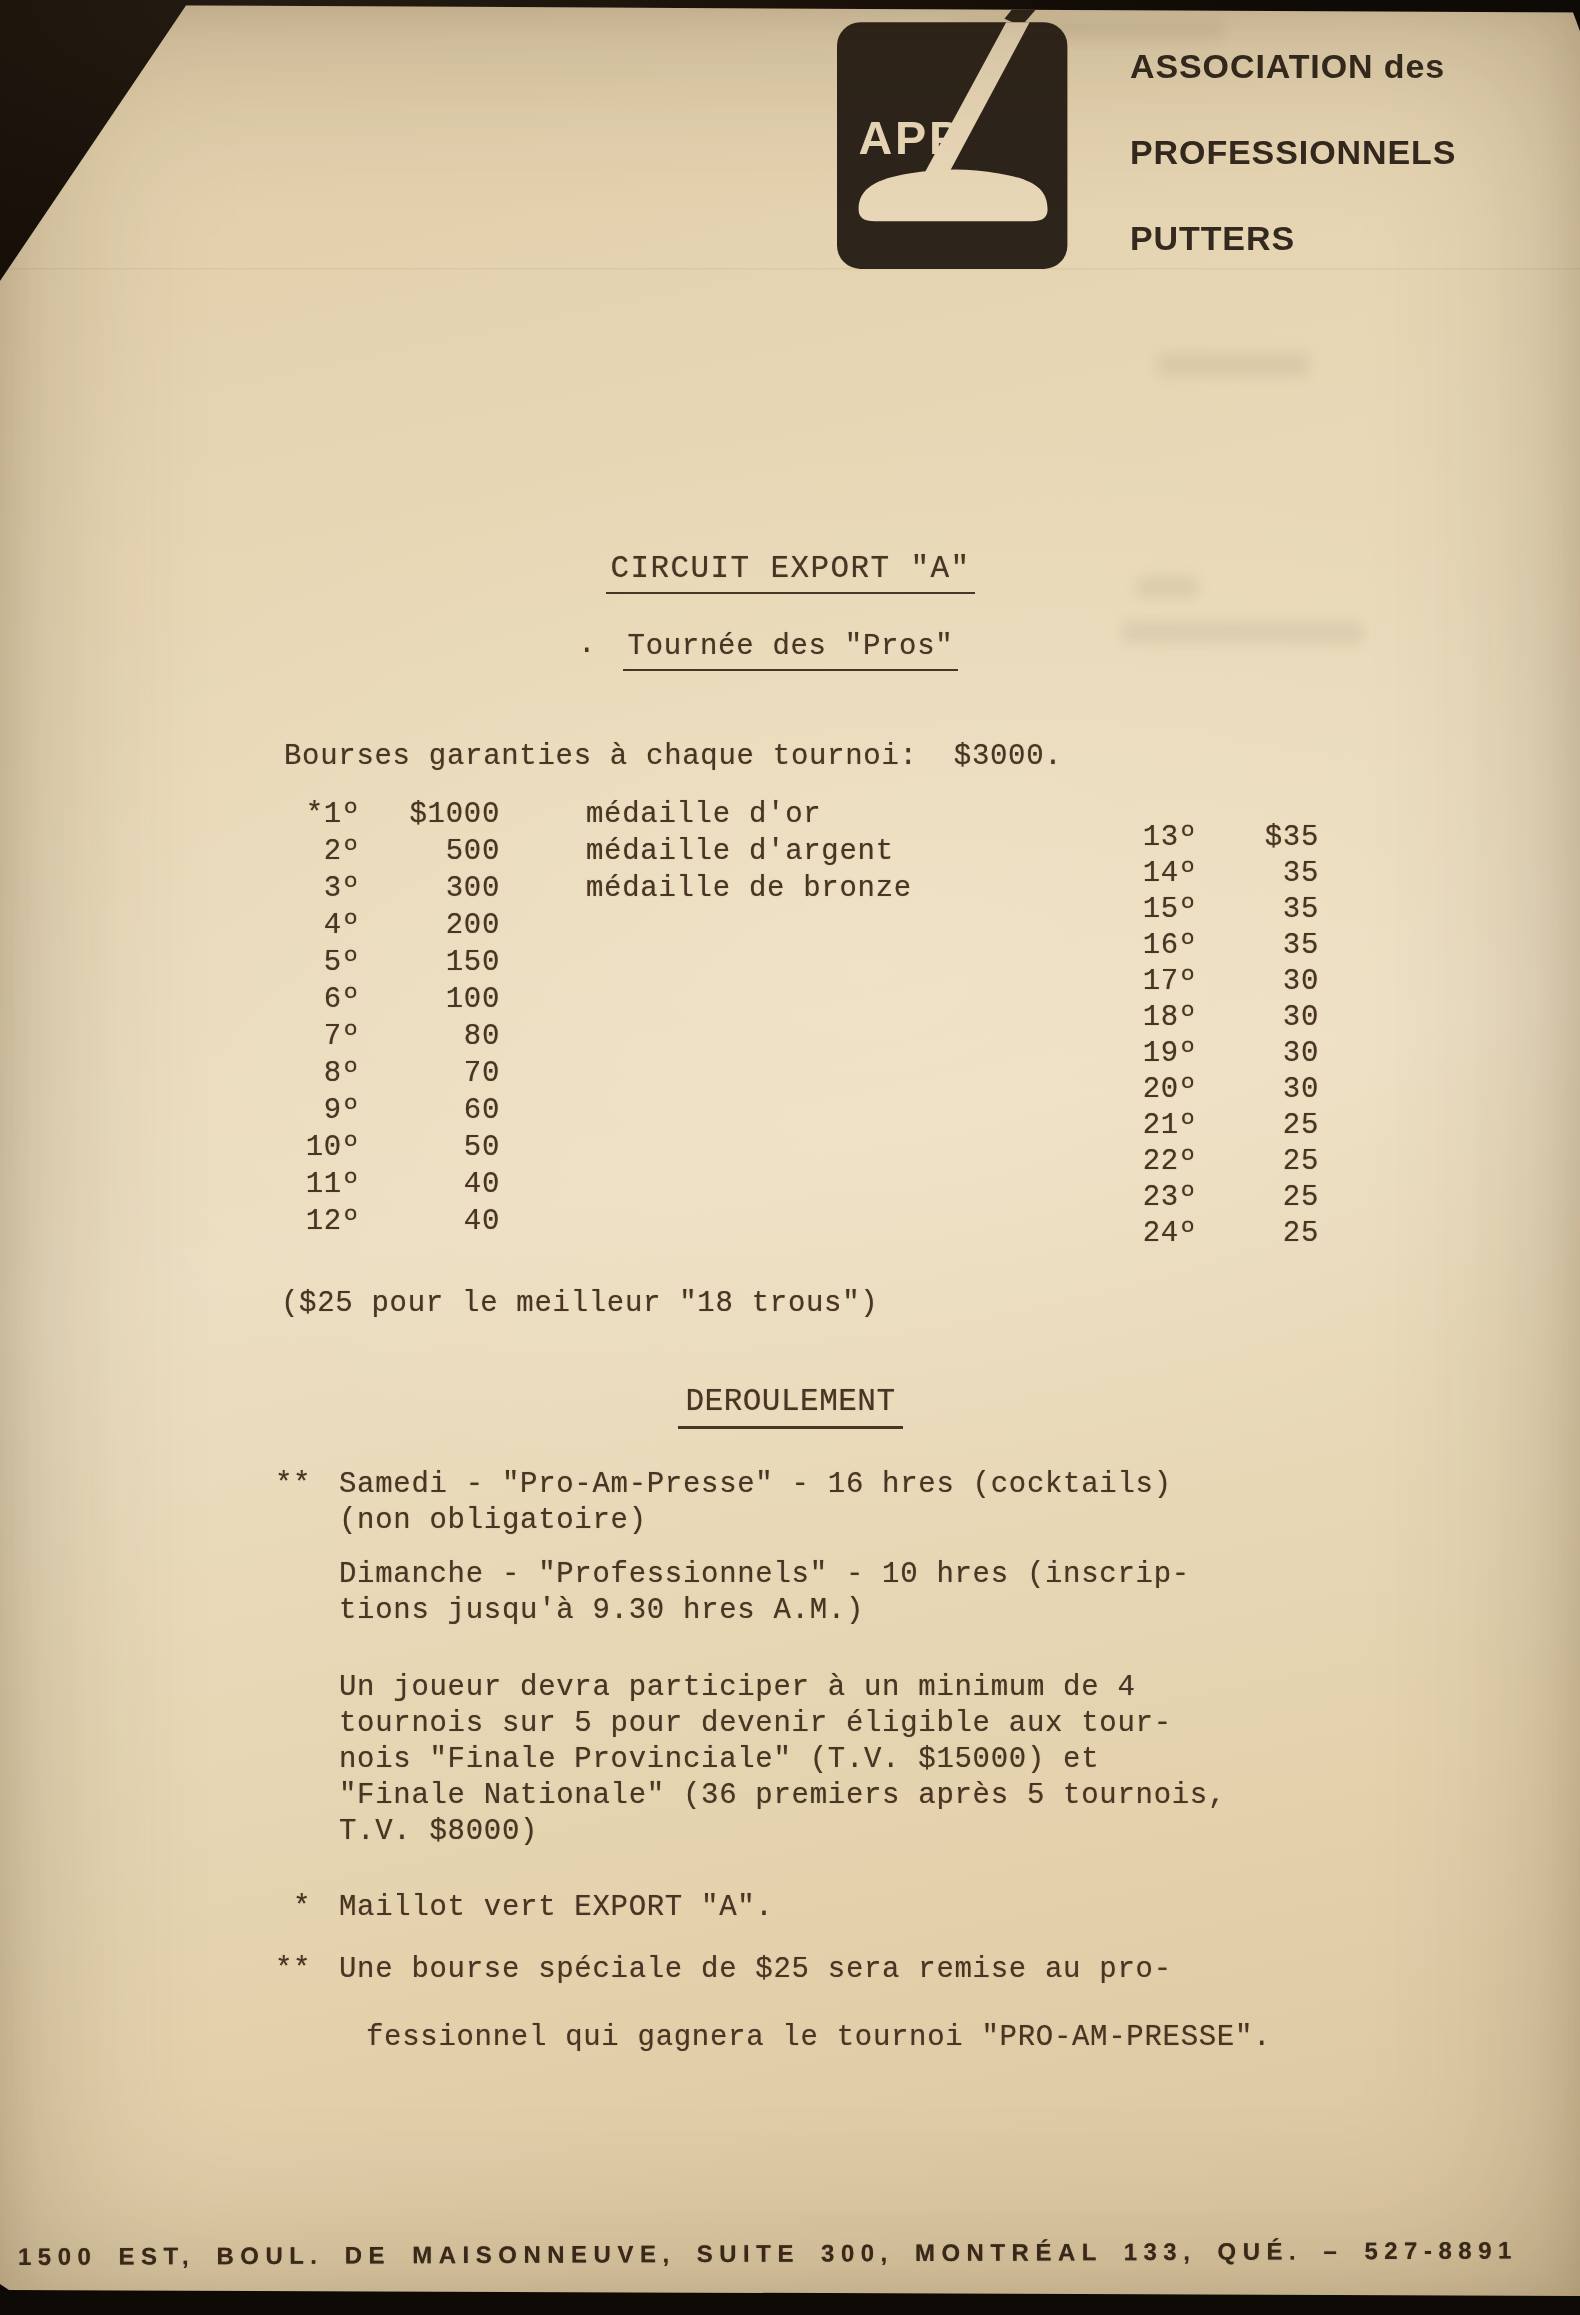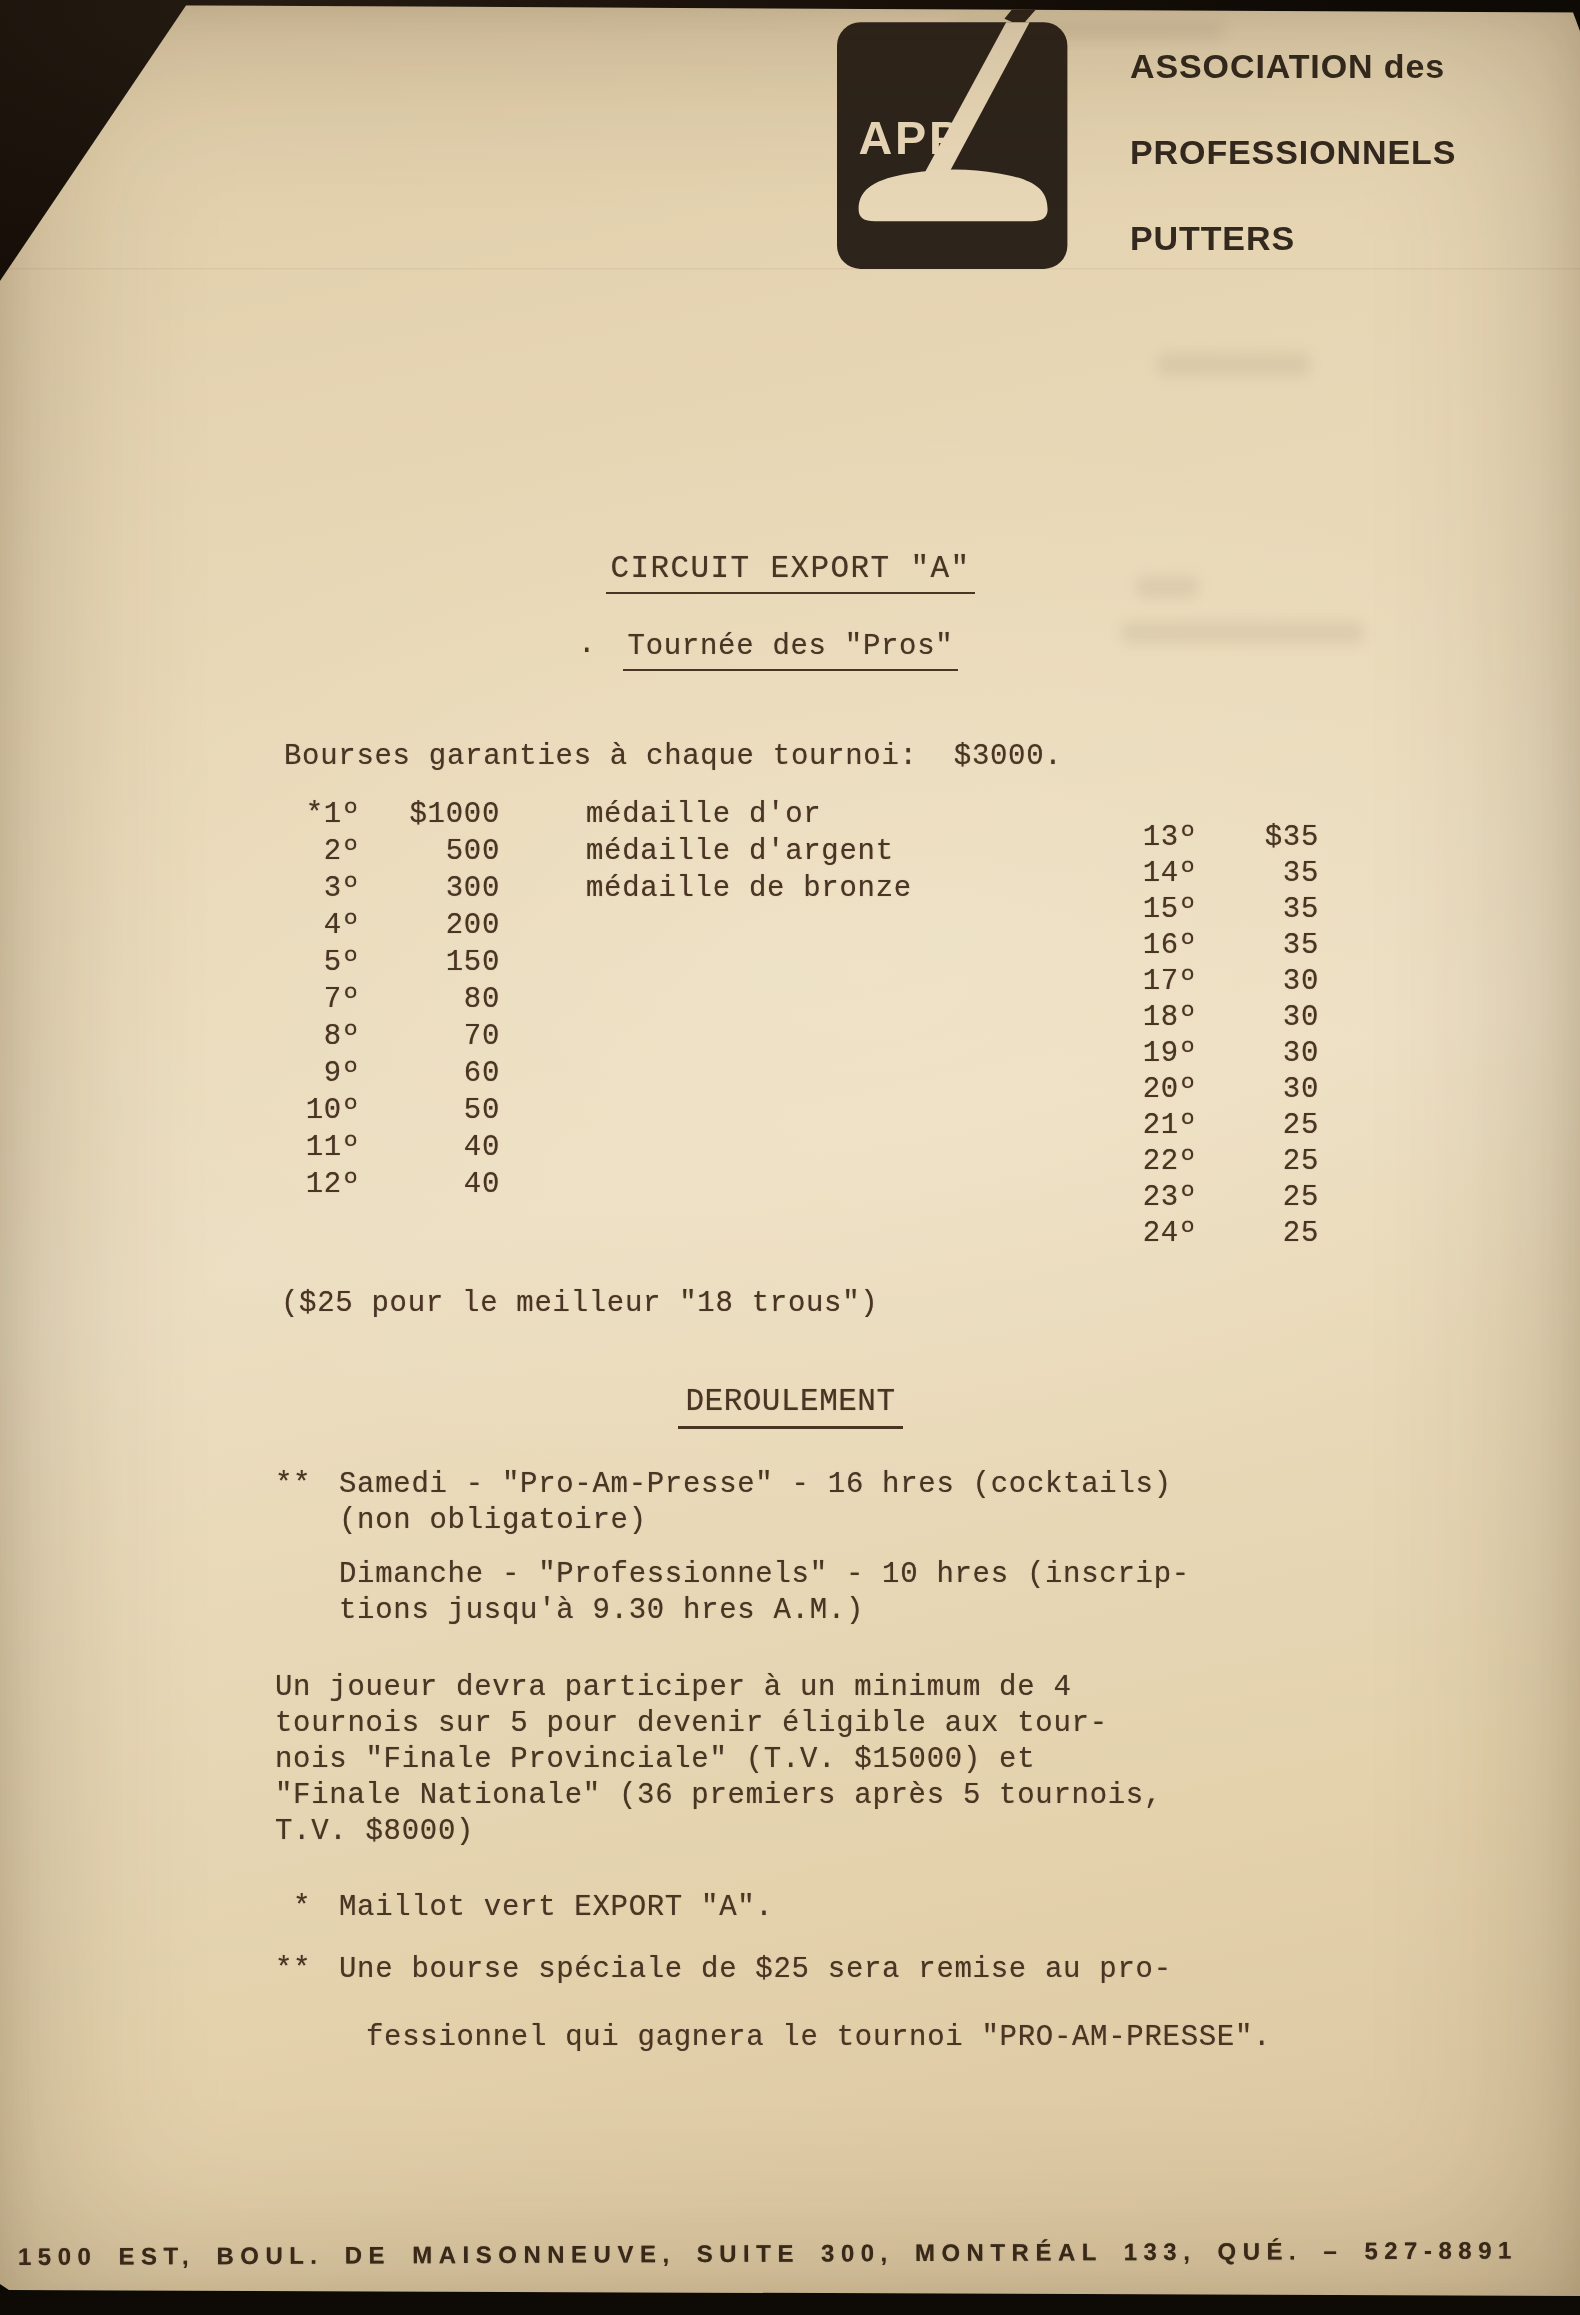--- a/index.html
+++ b/index.html
@@ -122,20 +122,25 @@
           <span class="pcell pos">4º</span>
           <span class="pcell amt">200</span>
           <span class="pcell medal"></span>
         </div>
         <div class="prow">
           <span class="pcell pos">5º</span>
           <span class="pcell amt">150</span>
           <span class="pcell medal"></span>
         </div>
         <div class="prow">
+          <span class="pcell pos">6º</span>
+          <span class="pcell amt">100</span>
+          <span class="pcell medal"></span>
+        </div>
+        <div class="prow">
           <span class="pcell pos">7º</span>
           <span class="pcell amt">80</span>
           <span class="pcell medal"></span>
         </div>
         <div class="prow">
           <span class="pcell pos">8º</span>
           <span class="pcell amt">70</span>
           <span class="pcell medal"></span>
         </div>
         <div class="prow">
@@ -224,21 +229,21 @@
             <div class="pline">(non obligatoire)</div>
           </div>
         </div>
         <div class="para typed" style="top: 1557px;">
           <span class="marker"></span>
           <div class="ptext">
             <div class="pline">Dimanche - "Professionnels" - 10 hres (inscrip-</div>
             <div class="pline">tions jusqu'à 9.30 hres A.M.)</div>
           </div>
         </div>
-        <div class="para typed" style="top: 1670px; flex-direction: column;">
+        <div class="para typed" style="top: 1670px;">
           <span class="marker"></span>
           <div class="ptext">
             <div class="pline">Un joueur devra participer à un minimum de 4</div>
             <div class="pline">tournois sur 5 pour devenir éligible aux tour-</div>
             <div class="pline">nois "Finale Provinciale" (T.V. $15000) et</div>
             <div class="pline">"Finale Nationale" (36 premiers après 5 tournois,</div>
             <div class="pline">T.V. $8000)</div>
           </div>
         </div>
         <div class="para typed" style="top: 1890px;">

